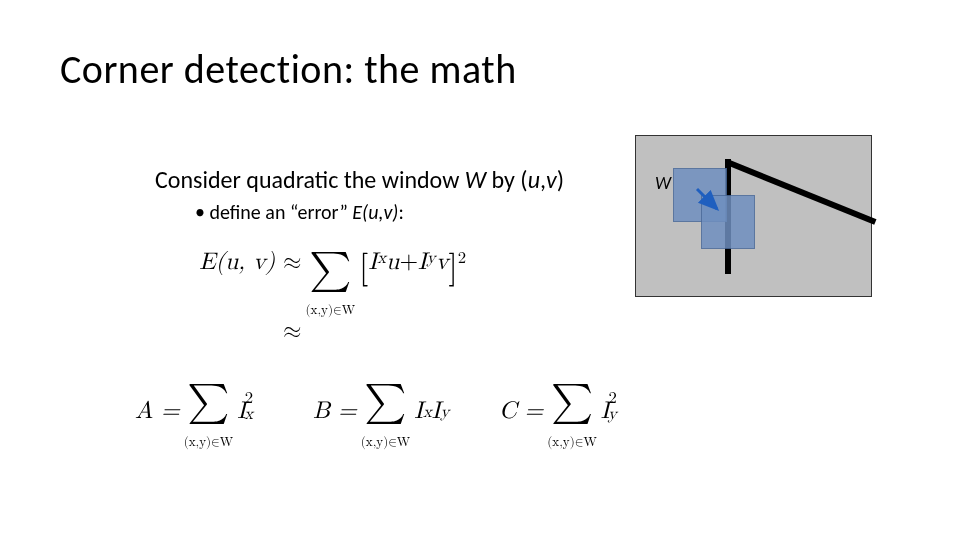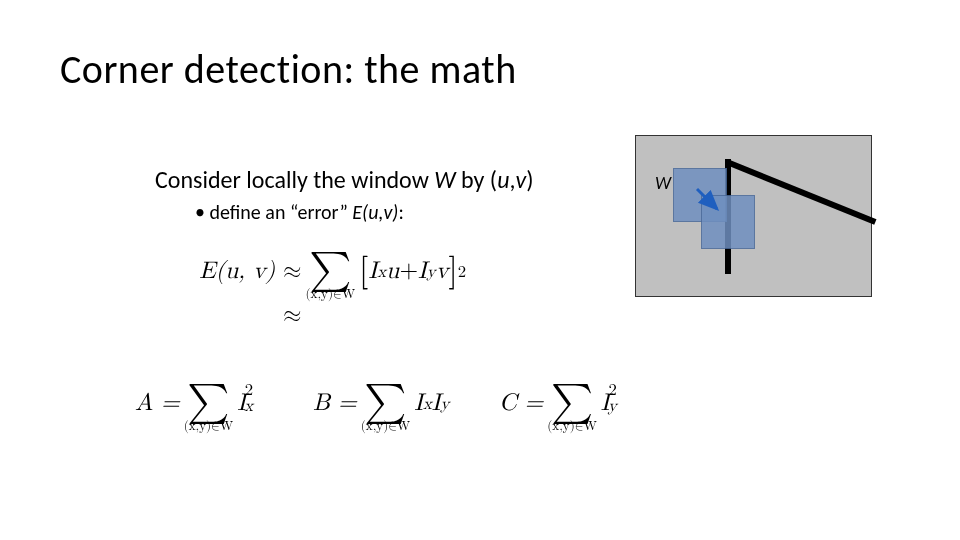--- a/index.html
+++ b/index.html
@@ -111,33 +111,33 @@
     position: absolute;
     left: 135px;
     top: 380px;
     width: 740px;
   }
   .math {
     font-family: "Latin Modern Math", "Cambria Math", "Times New Roman", serif;
     font-size: 24px;
     white-space: nowrap;
   }
-  .eq-row { display: flex; align-items: center; margin-bottom: 6px; }
+  .eq-row { display: flex; margin-bottom: 6px; }
   .eq-row .lhs { width: 95px; text-align: right; padding-right: 8px; }
   .sum-block {
     display: inline-flex;
     flex-direction: column;
     align-items: center;
     line-height: 1;
     margin: 0 4px;
     position: relative;
     top: 6px;
   }
   .sum-block .sigma { font-size: 40px; line-height: 0.8; }
-  .sum-block .under { font-size: 13px; margin-top: 2px; }
+  .sum-block .under { font-size: 13px; margin-top: 18px; }
   .coef-row {
     display: flex;
     gap: 50px;
     align-items: flex-start;
   }
   .coef-item {
     display: flex;
     align-items: center;
   }
   .bullet2 {
@@ -151,21 +151,21 @@
   sub { vertical-align: sub; }
 </style>
 </head>
 <body>
 
 <div class="slide">
 
   <div class="title">Corner detection:  the math</div>
 
   <div class="subhead">
-    <span>Consider locally the window </span><span class="italic">W</span><span> by (</span><span class="italic">u</span><span>,</span><span class="italic">v</span><span>)</span>
+    <span>Consider quadratic the window </span><span class="italic">W</span><span> by (</span><span class="italic">u</span><span>,</span><span class="italic">v</span><span>)</span>
   </div>
 
   <div class="bullet1">
     <span>• define an “error” </span><span class="italic">E(u,v)</span><span>:</span>
   </div>
 
   <div class="fig">
     <div class="fig-bg"></div>
     <div class="edge edge-v"></div>
     <div class="edge edge-d"></div>

